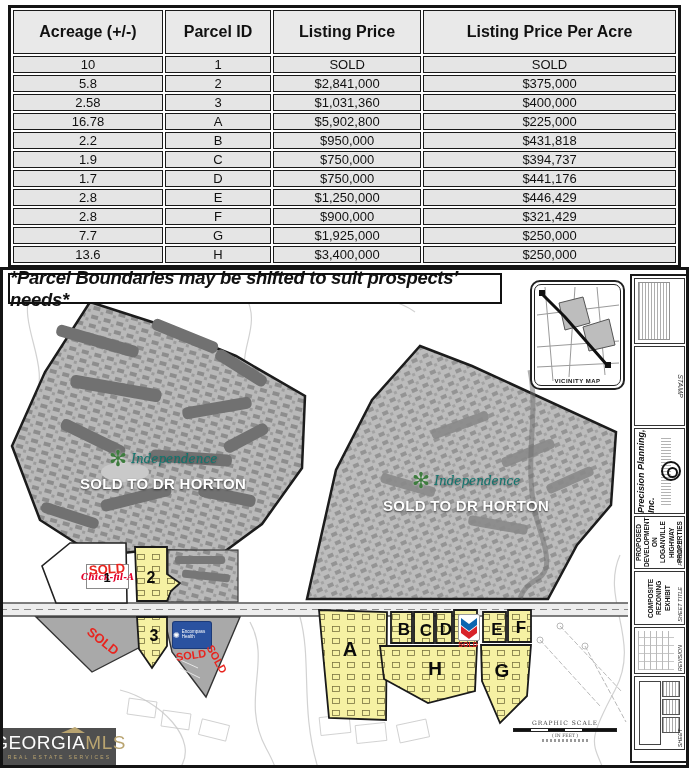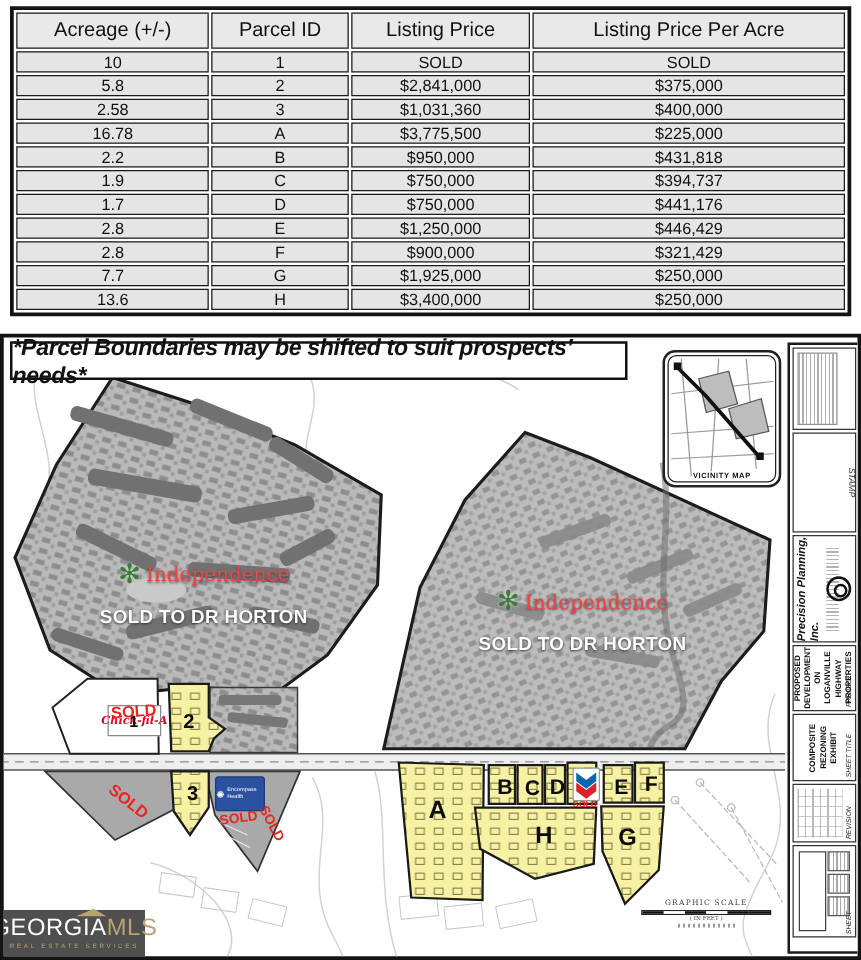--- a/index.html
+++ b/index.html
@@ -3,21 +3,21 @@
 <meta charset="utf-8">
 <style>
   * { margin:0; padding:0; box-sizing:border-box; }
   html,body { width:689px; height:768px; background:#ffffff; overflow:hidden;
               font-family:"Liberation Sans", sans-serif; color:#111; }
   .stage { position:relative; width:689px; height:768px; background:#fff; }
 
   
   .tbl-wrap { position:absolute; left:8px; top:5px; width:673px; }
   table.price { width:100%; border:3px solid #141414; border-collapse:separate; border-spacing:2px; background:#fff; }
-  table.price th { background:#e9e9e9; border:1px solid #1a1a1a; font-size:16px; font-weight:normal; height:29px; }
+  table.price th { background:#e9e9e9; border:1px solid #1a1a1a; font-size:16px; font-weight:bold; height:44px; }
   table.price td { background:#e5e5e5; border:1px solid #1a1a1a; font-size:13px; text-align:center; height:17px; }
 
   
   .map { position:absolute; left:0; top:267px; width:689px; height:501px;
          border:3px solid #141414; background:#fff; overflow:hidden; }
   .map svg.base { position:absolute; left:-3px; top:-3px; }
 
   .ovl { position:absolute; }
 
   .note-box { left:5px; top:3px; width:494px; height:31px; background:#fff; border:2.5px solid #111;
@@ -62,24 +62,24 @@
   .tb-sheet .bigbox { position:absolute; left:4px; top:4px; bottom:4px; width:22px; border:1px solid #444; }
   .tb-sheet .smallcol { position:absolute; right:4px; top:4px; bottom:16px; width:18px;
       display:flex; flex-direction:column; gap:2px; }
   .tb-sheet .smallcol div { flex:1; border:1px solid #555;
       background:repeating-linear-gradient(90deg,#aaa 0 1px,transparent 1px 3px); }
 
   
   .indep { width:210px; text-align:center; color:#fff; }
   .indep .row1 { display:flex; align-items:center; justify-content:center; gap:4px; }
   .indep .leaf { font-size:22px; color:#3e7c3e; text-shadow:0 0 2px rgba(255,255,255,.6); }
-  .indep .iname { font-family:"DejaVu Serif", serif; font-size:16px; color:#ef4444;
-                  text-shadow:0 1px 2px rgba(60,60,60,.8); }
+  .indep .iname { font-family:"DejaVu Serif", serif; font-size:12px; color:#0f766e;
+                  text-shadow:0 1px 2px rgba(60,60,60,.8);font-style:italic; }
   .indep .soldto { font-size:15px; font-weight:bold; letter-spacing:.3px; color:#fff;
-                   text-shadow:0 1px 2px rgba(40,40,40,.9); margin-top:13px; }
+                   text-shadow:0 1px 2px rgba(40,40,40,.9); margin-top:3px; }
 
   
   .cfa { left:83px; top:294px; width:43px; height:25px; background:#fff; border:1px solid #8a8a8a;
          display:flex; align-items:center; justify-content:center; }
   .cfa span { font-family:"DejaVu Serif", serif; font-style:italic; font-weight:bold;
               font-size:9px; color:#e4002b; white-space:nowrap; }
   .enc { left:170px; top:352px; width:38px; height:26px; background:#2a52a0; border-radius:2px;
          display:flex; align-items:center; justify-content:center; gap:2px; box-shadow:0 0 0 1px #1c3a78; }
   .enc .star { color:#fff; font-size:8px; }
   .enc .etxt { color:#fff; font-size:4.5px; line-height:1.1; text-align:left; }
@@ -140,21 +140,21 @@
           </tr>
           <tr>
             <td>2.58</td>
             <td>3</td>
             <td>$1,031,360</td>
             <td>$400,000</td>
           </tr>
           <tr>
             <td>16.78</td>
             <td>A</td>
-            <td>$3,775,500</td>
+            <td>$5,902,800</td>
             <td>$225,000</td>
           </tr>
           <tr>
             <td>2.2</td>
             <td>B</td>
             <td>$950,000</td>
             <td>$431,818</td>
           </tr>
           <tr>
             <td>1.9</td>

